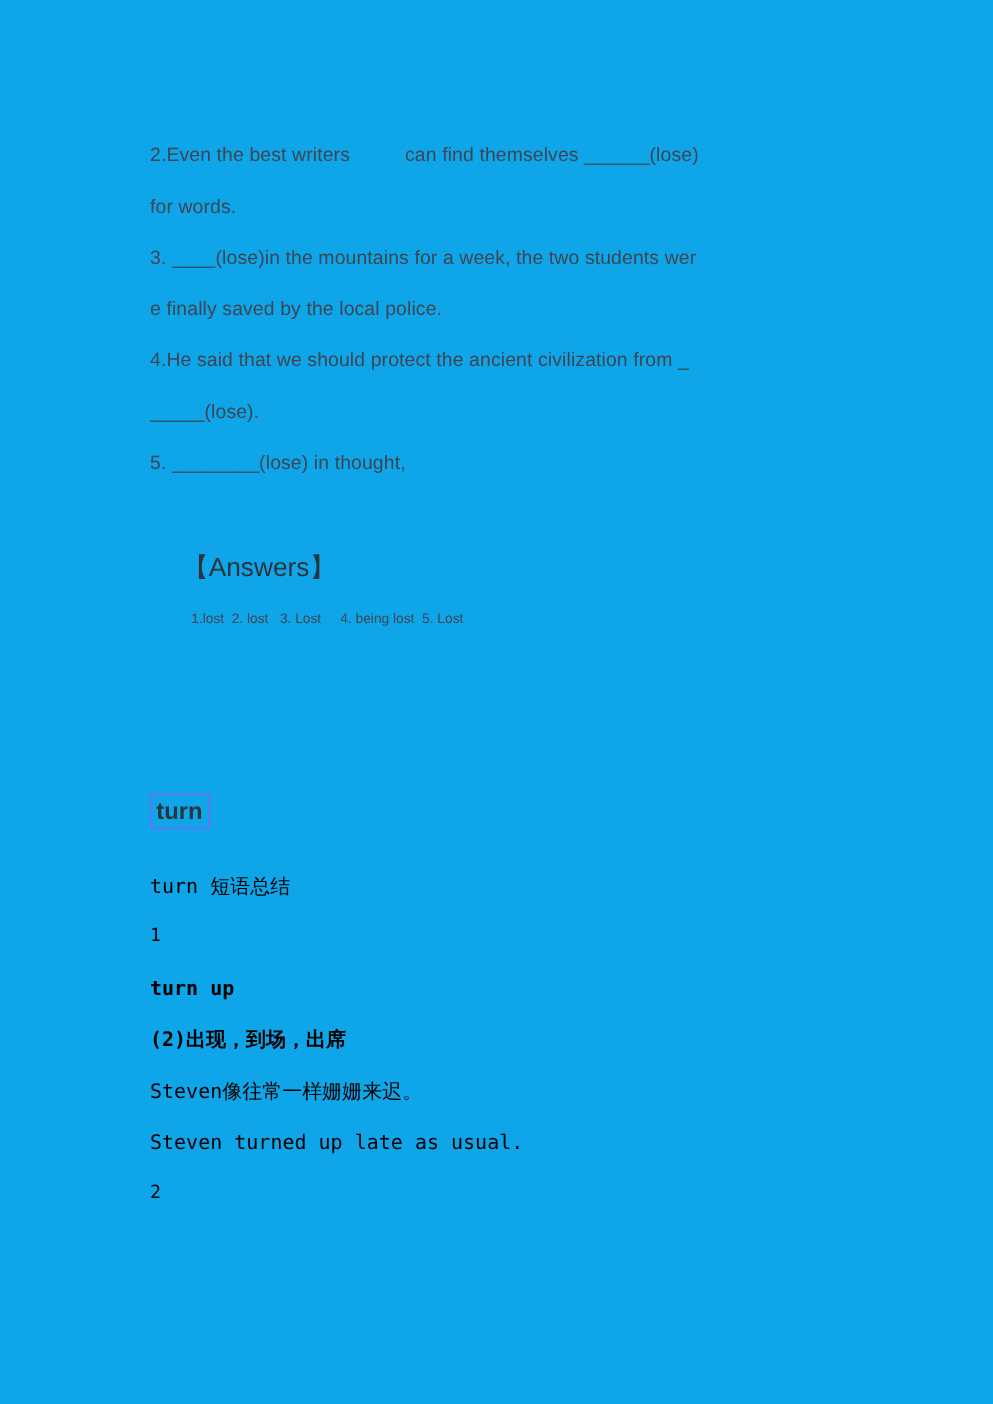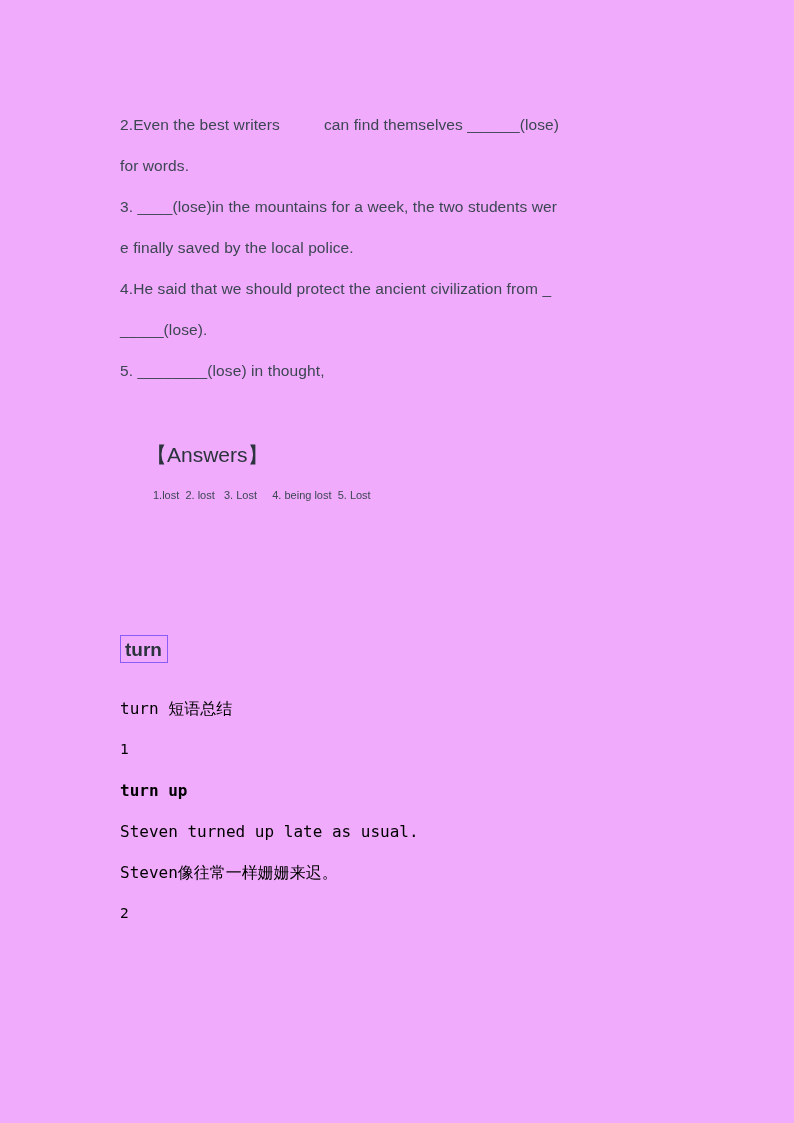--- a/index.html
+++ b/index.html
@@ -15,21 +15,21 @@
     font-family: "Liberation Sans", "DejaVu Sans", sans-serif;
     -webkit-font-smoothing: antialiased;
   }
 
   .page {
     position: absolute;
     top: 0;
     left: 0;
     width: 794px;
     height: 1123px;
-    background: #f0abfc;
+    background: #0ea5e9;
   }
 
   
   .exercise-block {
     position: absolute;
     left: 120px;
     top: 104px;
     width: 575px;
   }
   .ex-line {
@@ -119,18 +119,19 @@
     <div class="answers-heading">【Answers】</div>
     <div class="answers-line">1.lost  2. lost   3. Lost     4. being lost  5. Lost</div>
   </div>
 
   <div class="boxed-word">turn</div>
 
   <div class="notes-block">
     <div class="mono-line">turn 短语总结</div>
     <div class="mono-line num">1</div>
     <div class="mono-line bold">turn up</div>
+    <div class="mono-line bold">(2)出现，到场，出席</div>
+    <div class="mono-line">Steven像往常一样姗姗来迟。</div>
     <div class="mono-line">Steven turned up late as usual.</div>
-    <div class="mono-line">Steven像往常一样姗姗来迟。</div>
     <div class="mono-line num">2</div>
   </div>
 
 </div>
 
 </body></html>

